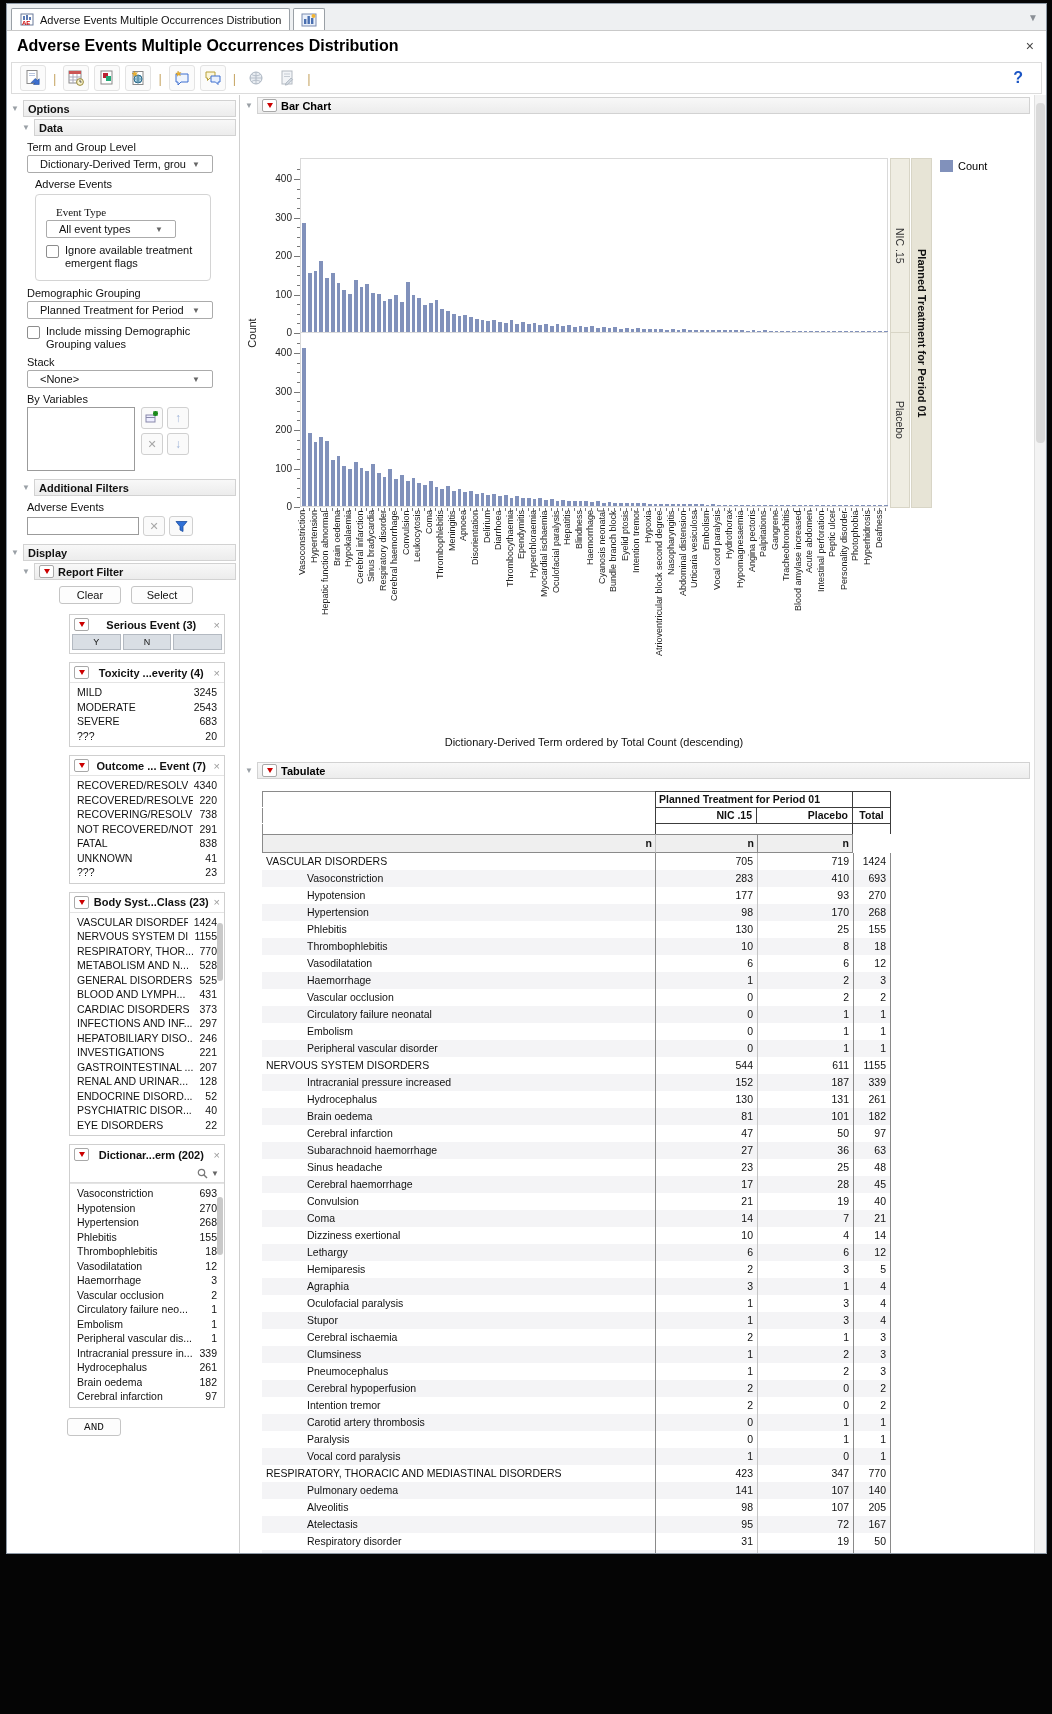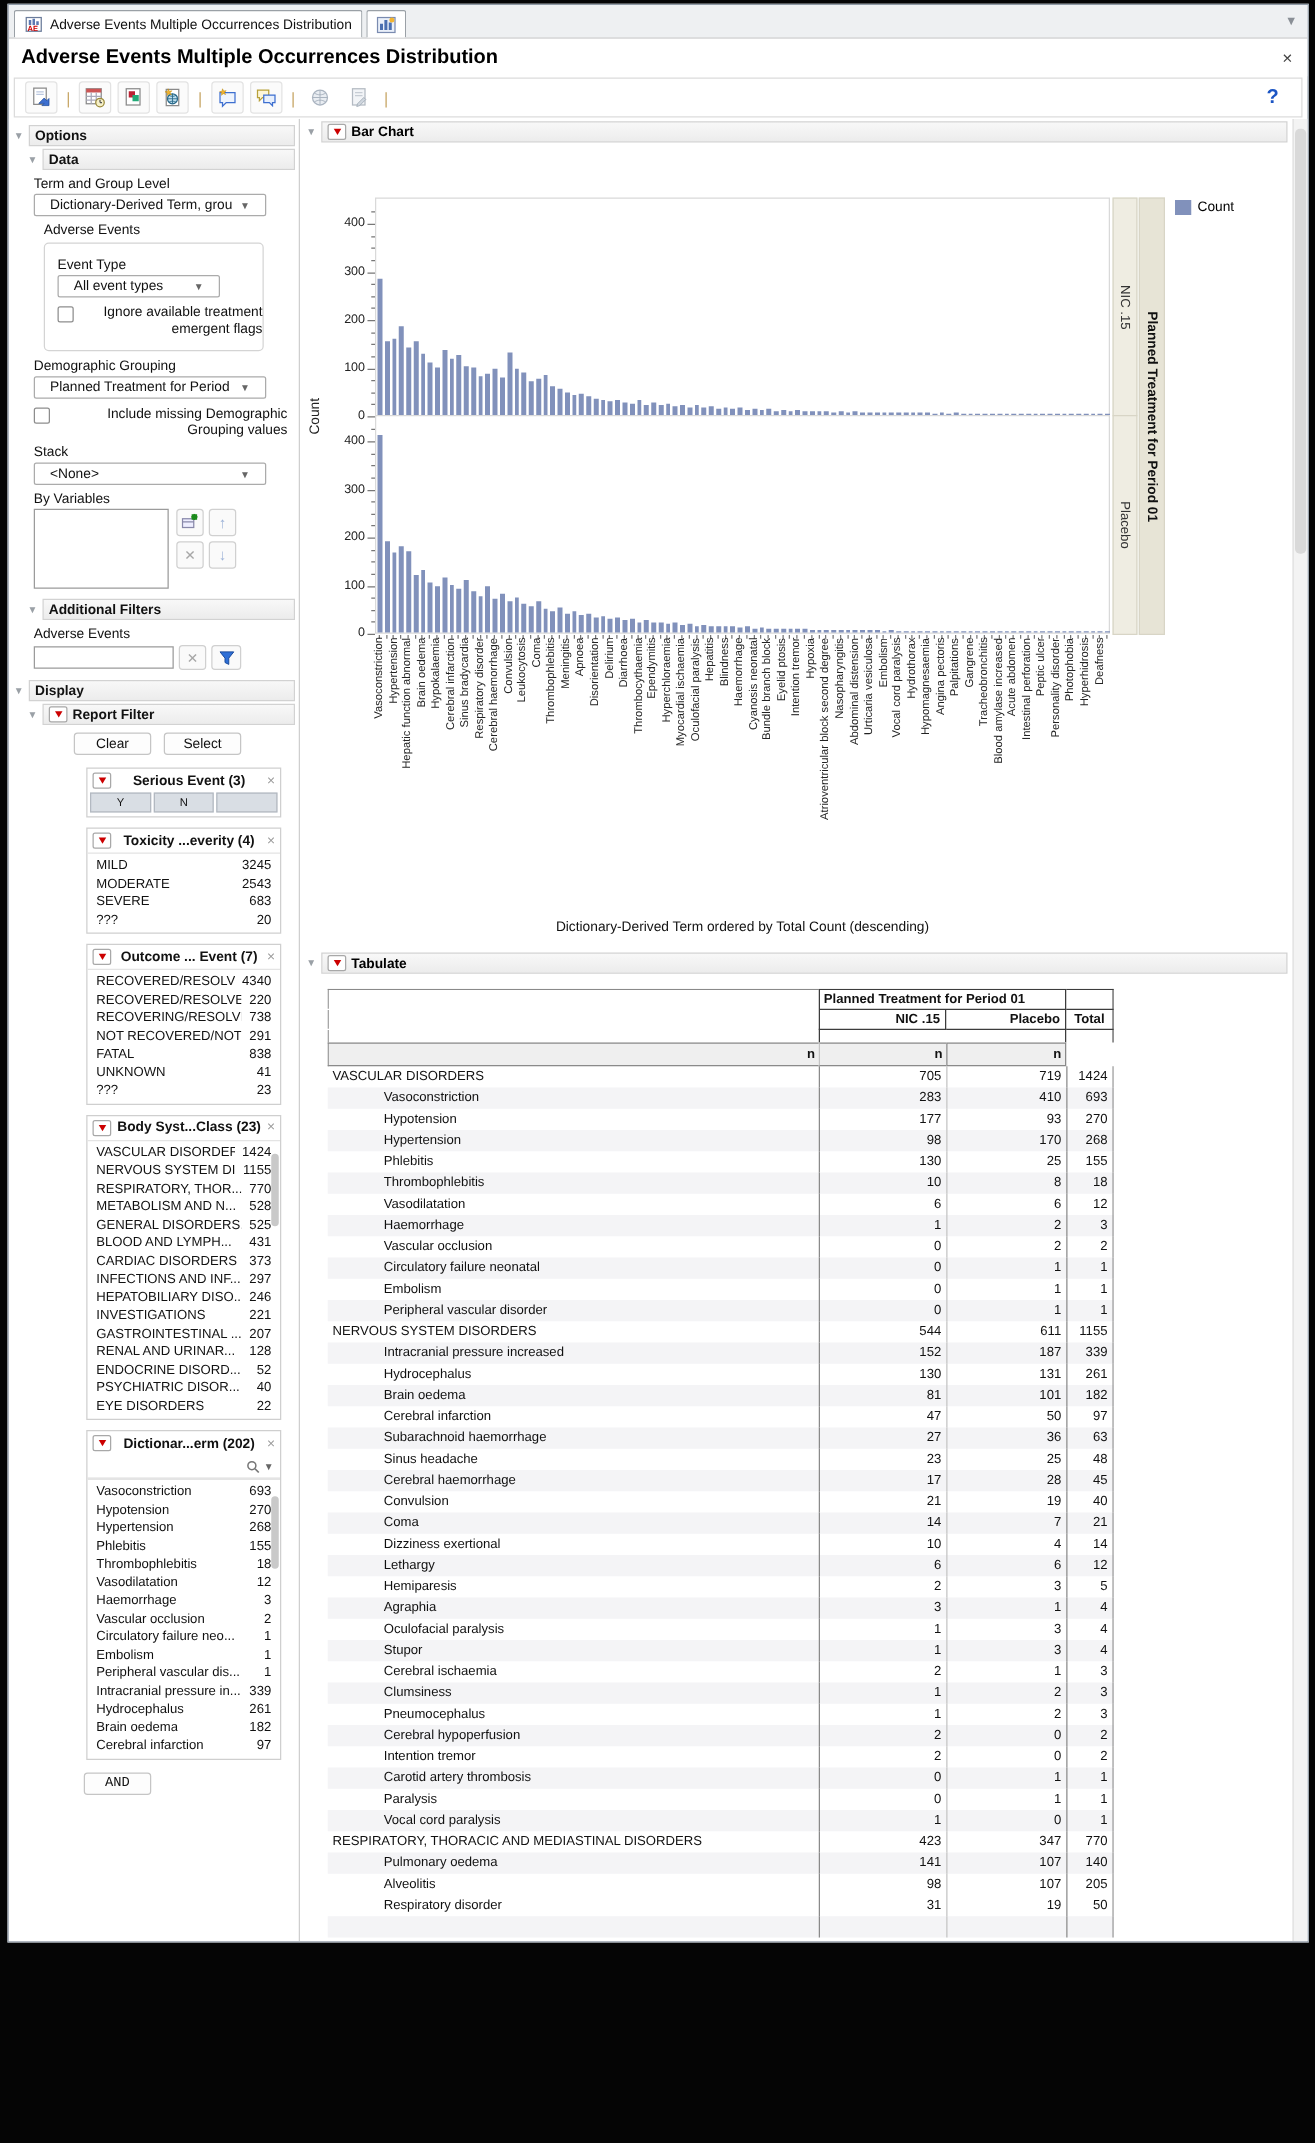--- a/index.html
+++ b/index.html
@@ -35,23 +35,23 @@
         display:flex;align-items:center;gap:4px;padding:0 4px;font-weight:bold;font-size:11px;}
   .redbtn{width:13px;height:11px;background:#fff;border:1px solid #a8a8a8;border-radius:2px;flex:none;
           display:inline-flex;align-items:center;justify-content:center;}
   .redbtn i{display:block;width:0;height:0;border-left:3px solid transparent;border-right:3px solid transparent;border-top:5px solid #c00;}
   
   .lbl{margin:5px 0 2px 20px;}
   .combo{margin-left:20px;width:186px;height:18px;background:#fff;border:1px solid #ababab;border-radius:2px;
          display:flex;align-items:center;justify-content:space-between;padding:0 12px;box-sizing:border-box;}
   .combo .chev{color:#666;font-size:8px;}
   .gbox{margin:4px 0 6px 28px;width:176px;border:1px solid #d4d4d4;border-radius:4px;padding:6px 0 8px 0;box-sizing:border-box;}
-  .gbox .lbl{margin-left:10px;}
+  .gbox .lbl{font-family:Liberation Serif, serif;}
   .gbox .combo{margin-left:10px;width:130px;}
-  .cbrow{display:flex;gap:20px;margin:6px 0 2px 20px;align-items:flex-start;line-height:13px;text-align:right;}
+  .cbrow{display:flex;gap:6px;margin:6px 0 2px 20px;align-items:flex-start;line-height:13px;}
   .gbox .cbrow{margin-left:10px;}
   .cb{width:11px;height:11px;border:1px solid #8d8d8d;border-radius:2px;background:#fff;flex:none;margin-top:1px;}
   .byrow{display:flex;margin-left:20px;gap:6px;margin-top:2px;}
   .listbox{width:106px;height:62px;background:#fff;border:1px solid #9b9b9b;}
   .bygrid{display:grid;grid-template-columns:22px 22px;grid-auto-rows:22px;gap:4px;}
   .sqbtn{border:1px solid #d0d0d0;background:#fafafa;border-radius:3px;display:flex;align-items:center;justify-content:center;font-size:12px;}
   .sqbtn.dis{color:#9db3d8;}
   .sqbtn.gx{color:#a7a7a7;font-size:11px;}
   .afrow{display:flex;gap:4px;margin:3px 0 4px 20px;align-items:center;}
   .tinput{width:112px;height:18px;background:#fff;border:1px solid #9b9b9b;box-sizing:border-box;}
@@ -1266,20 +1266,26 @@
               <span class="tc num">141</span>
               <span class="tc num lt">107</span>
               <span class="tc num last">140</span>
             </div>
             <div class="trow">
               <span class="tc ind">Alveolitis</span>
               <span class="tc num">98</span>
               <span class="tc num lt">107</span>
               <span class="tc num last">205</span>
             </div>
+            <div class="trow alt">
+              <span class="tc ind">Atelectasis</span>
+              <span class="tc num">95</span>
+              <span class="tc num lt">72</span>
+              <span class="tc num last">167</span>
+            </div>
             <div class="trow">
               <span class="tc ind">Respiratory disorder</span>
               <span class="tc num">31</span>
               <span class="tc num lt">19</span>
               <span class="tc num last">50</span>
             </div>
             <div class="trow alt">
               <span class="tc"></span>
               <span class="tc num"></span>
               <span class="tc num lt"></span>

